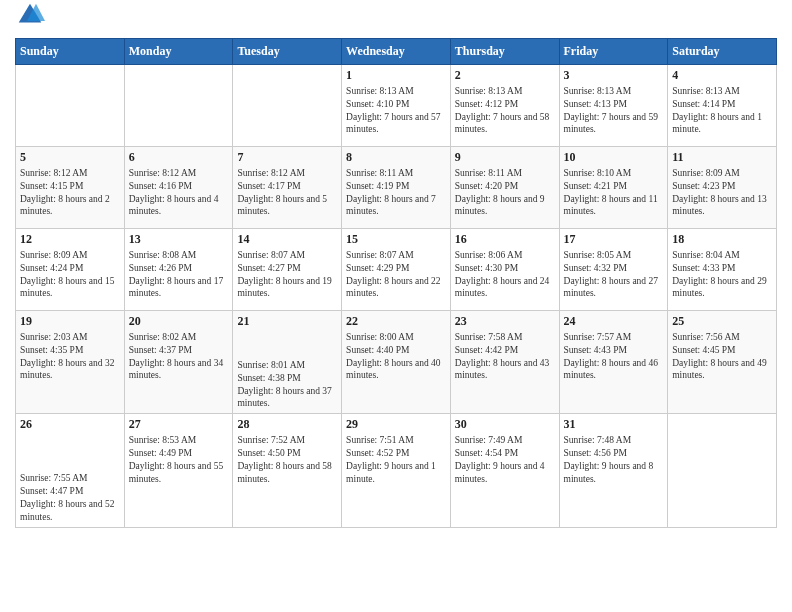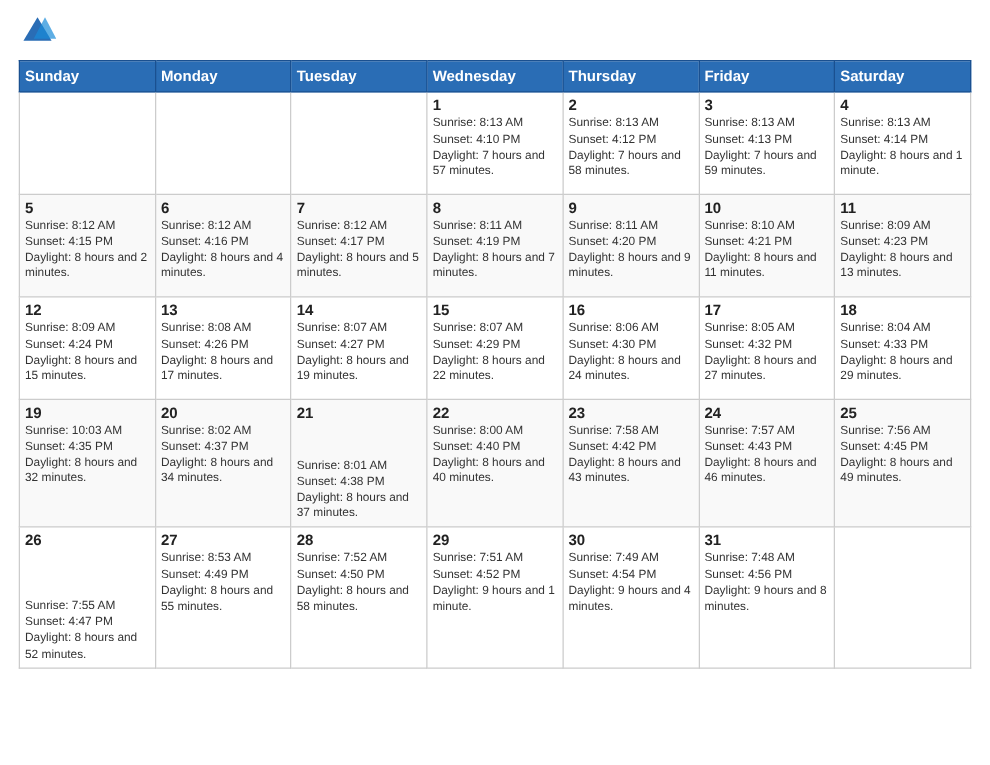--- a/index.html
+++ b/index.html
@@ -6,21 +6,22 @@
     body {
       font-family: Arial, sans-serif;
       background: #fff;
       width: 792px;
       height: 612px;
       overflow: hidden;
     }
     .container {
       width: 792px;
       height: 612px;
-      padding: 10px 15px;
+      padding: 0 15px;
+      font-family: Liberation Serif, serif;
     }
     .header-row {
       display: flex;
       justify-content: space-between;
       align-items: flex-start;
       margin-bottom: 8px;
     }
     .logo {
       display: flex;
       align-items: center;
@@ -240,21 +241,21 @@
           <td>
             <span class="day-number">18</span>
             <div class="day-info" style="white-space: pre-line;">Sunrise: 8:04 AM
 Sunset: 4:33 PM
 Daylight: 8 hours and 29 minutes.</div>
           </td>
         </tr>
         <tr>
           <td>
             <span class="day-number">19</span>
-            <div class="day-info" style="white-space: pre-line;">Sunrise: 10:03 AM
+            <div class="day-info" style="white-space: pre-line;">Sunrise: 2:03 AM
 Sunset: 4:35 PM
 Daylight: 8 hours and 32 minutes.</div>
           </td>
           <td>
             <span class="day-number">20</span>
             <div class="day-info" style="white-space: pre-line;">Sunrise: 8:02 AM
 Sunset: 4:37 PM
 Daylight: 8 hours and 34 minutes.</div>
           </td>
           <td>

